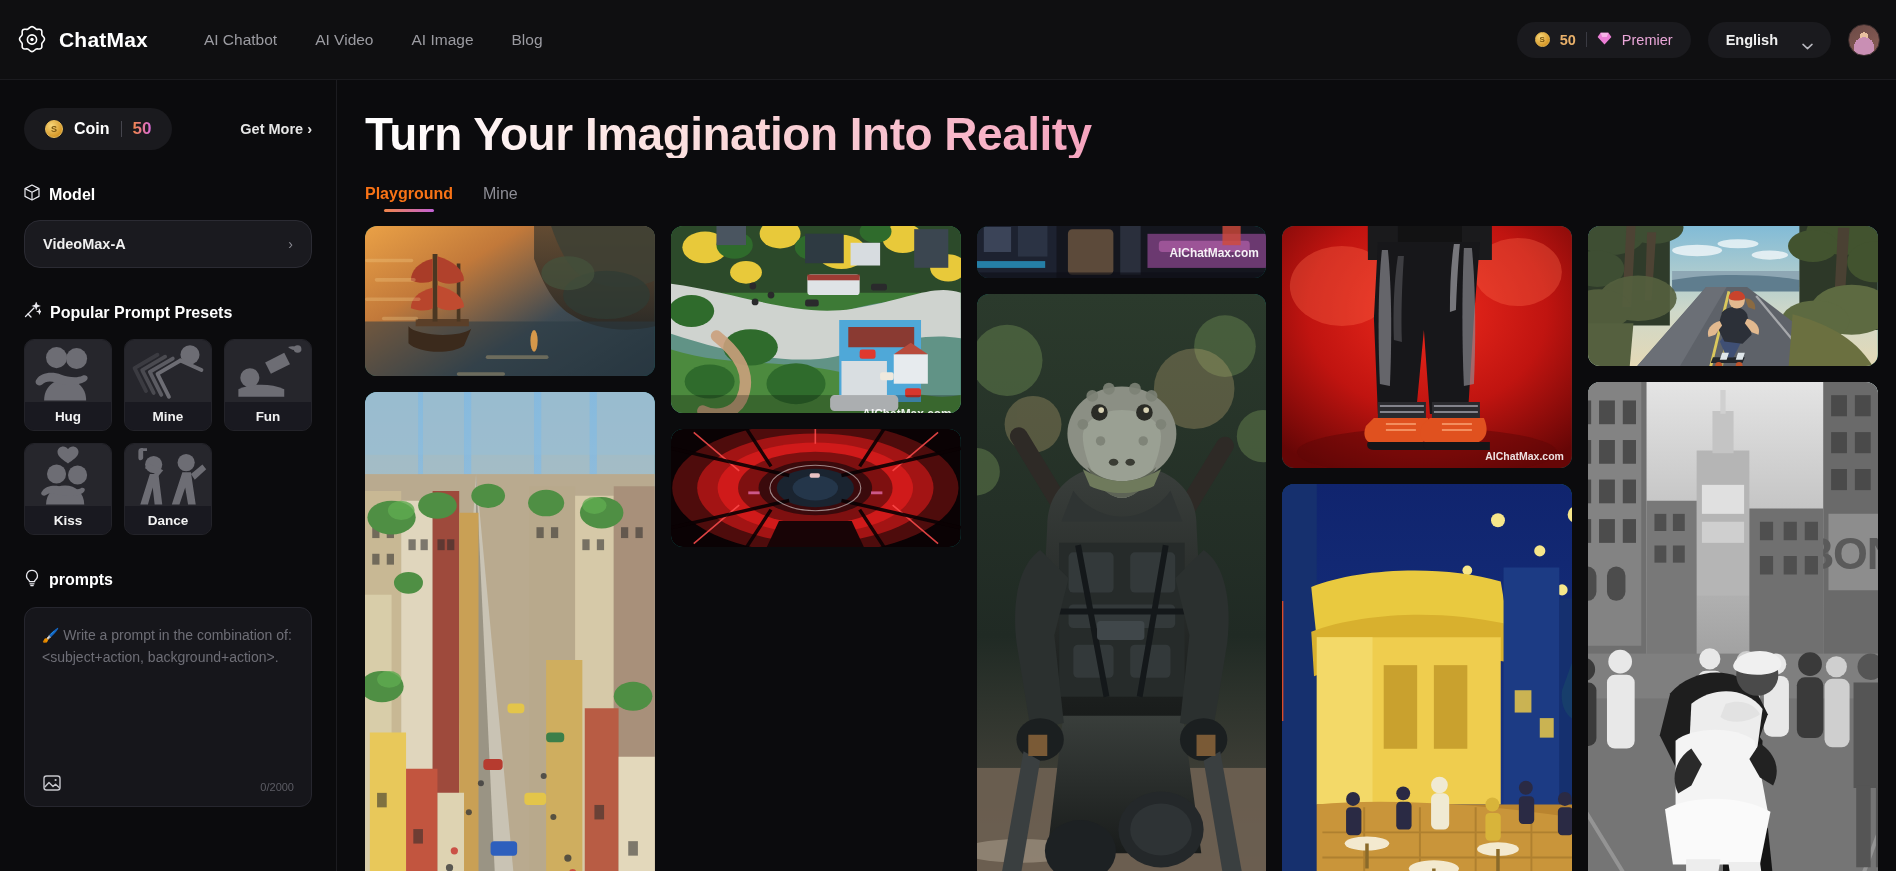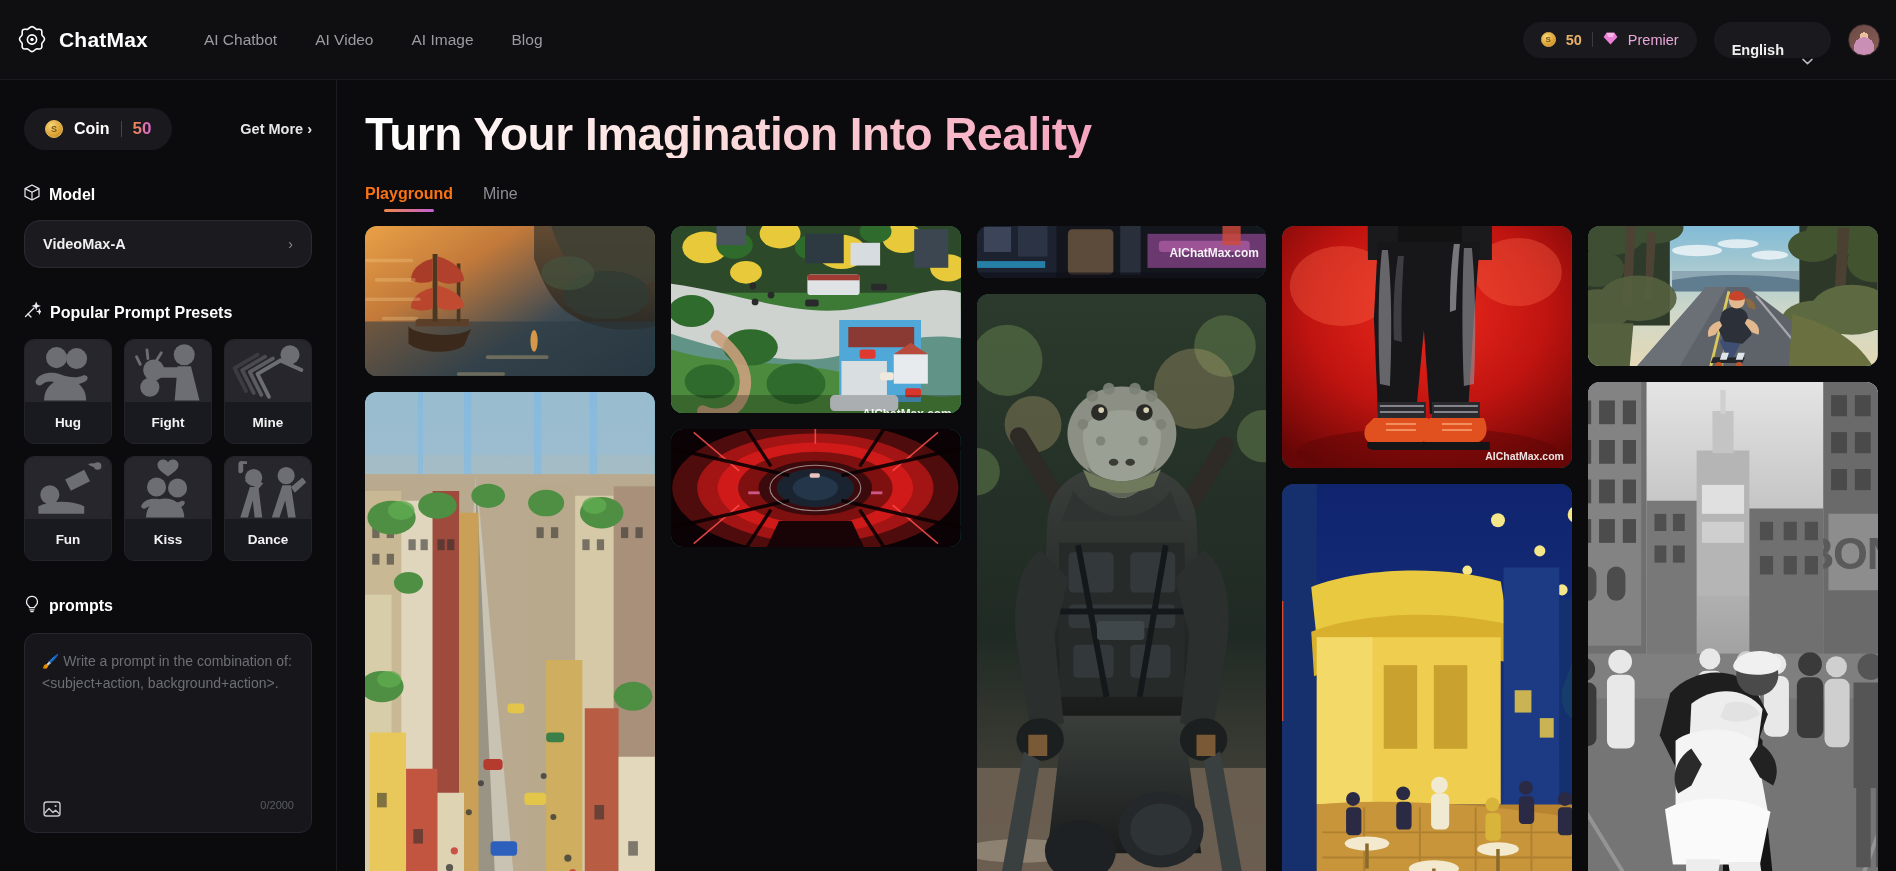--- a/index.html
+++ b/index.html
@@ -33,21 +33,21 @@
     background: radial-gradient(circle at 35% 30%, #f8d77a, #d79a2b 70%, #b87a18);
     border: 1px solid #e9b94e; display:flex; align-items:center; justify-content:center;
     font-size: 8px; color: #7a5510; font-weight: 700;
   }
   .coin-val { font-size: 14.5px; color: #e8b06a; font-weight: 600; }
   .pill-sep { width:1px; height:15px; background:#3a3a42; }
   .gem { font-size: 13px; line-height:1; }
   .premier-txt { font-size: 14.5px; color:#e9a6d8; font-weight: 500; }
   .lang-pill {
     background:#1a1a1e; border-radius:20px; height:36px;
-    display:flex; align-items:flex-end; gap:18px; padding:0 18px; cursor:pointer;
+    display:flex; align-items:center; gap:24px; padding:0 18px; cursor:pointer;
   }
   .lang-txt { font-size:14.5px; color:#efefef; font-weight:600; }
   .chev { width:11px; height:7px; display:block; }
   .avatar {
     width:32px; height:32px; border-radius:50%;
     background: radial-gradient(circle at 50% 75%, #c98fb4 0 38%, transparent 38%),
                 radial-gradient(circle at 50% 38%, #e8c0a0 0 17%, transparent 17%),
                 linear-gradient(150deg,#6b4a46,#8c5f57);
     border:1px solid #3a2c2c; cursor:pointer;
   }
@@ -89,30 +89,30 @@
   }
   .model-name { font-size:14.5px; font-weight:600; color:#efefef; }
   .model-arrow { margin-left:auto; color:#8a8a92; font-size:14px; }
   .presets-grid { margin-top:16px; display:grid; grid-template-columns:repeat(3,1fr); gap:12px; }
   .preset {
     border-radius:10px; overflow:hidden; background:#1b1b20; cursor:pointer;
     border:1px solid #232329;
   }
   .preset-img { height:62px; background:#26262c; display:flex; align-items:center; justify-content:center; }
   .preset-img svg { width:100%; height:100%; display:block; }
-  .preset-cap { height:41px; display:flex; align-items:center; justify-content:center;
+  .preset-cap { height:28px; display:flex; align-items:center; justify-content:center;
     font-size:13.5px; font-weight:700; color:#f2f2f2; background:#191920; }
   .prompt-wrap {
     margin-top:16px; border-radius:12px; background:#16161b; border:1px solid #26262e;
     height:200px; padding:16px 17px 0 17px; position:relative; cursor:text;
   }
   .prompt-ph { font-size:14px; line-height:22px; color:#6e6e76; }
   .prompt-foot {
     position:absolute; left:17px; right:17px; bottom:13px;
-    display:flex; align-items:flex-start;
+    display:flex; align-items:flex-end;
   }
   .img-btn { width:20px;height:20px;cursor:pointer; }
   .counter { margin-left:auto; font-size:11px; color:#5c5c64; }
   
   .main { flex:1; padding: 30px 0 0 28px; overflow:hidden; position:relative; }
   .headline {
     font-size: 46px; font-weight: 800; letter-spacing: -0.5px; line-height:1.05;
     background: linear-gradient(90deg,#ffffff 0%,#fbdedd 22%,#f59ab9 52%,#ef74c0 75%,#e05ae0 100%);
     -webkit-background-clip:text; background-clip:text; color:transparent;
     white-space:nowrap;
@@ -224,36 +224,20 @@
           <svg viewBox="0 0 90 62" fill="#6d6d74">
               <circle cx="33" cy="17" r="11"></circle>
               <circle cx="54" cy="18" r="11"></circle>
               <path d="M20 62c0-14 10-22 22-22s22 8 22 22z"></path>
               <path d="M12 40c4-7 16-9 26-5 6 2 16 4 22 1 5-2 8 3 3 6-8 5-22 4-31 1-6-2-11-1-14 2-4 3-9-1-6-5z"></path>
             </svg>
         </div>
         <div class="preset-cap">Hug</div>
       </div>
 
-      <div class="preset">
-        <div class="preset-img">
-          <svg viewBox="0 0 90 62" fill="#6d6d74">
-              <circle cx="62" cy="14" r="11"></circle>
-              <path d="M55 26h14l9 36H52z"></path>
-              <path d="M30 27h26v11H30z"></path>
-              <circle cx="30" cy="30" r="11"></circle>
-              <circle cx="26" cy="48" r="10"></circle>
-              <path d="M16 24l-4-8M24 18l-1-9M33 20l5-8"></path>
-              <g stroke="#6d6d74" stroke-width="3" stroke-linecap="round" fill="none">
-                <path d="M16 24l-4-8M24 18l-1-9M33 20l5-8"></path>
-              </g>
-            </svg>
-        </div>
-        <div class="preset-cap">Fight</div>
-      </div>
 
       <div class="preset">
         <div class="preset-img">
           <svg viewBox="0 0 90 62" fill="none" stroke="#6d6d74" stroke-width="4" stroke-linecap="round" stroke-linejoin="round">
               <circle cx="68" cy="14" r="10" fill="#6d6d74" stroke="none"></circle>
               <path d="M58 20 34 34l12 24"></path>
               <path d="M58 20 80 30"></path>
               <path d="M50 18 26 32l12 24" opacity=".75"></path>
               <path d="M42 16 18 30l12 24" opacity=".5"></path>
               <path d="M34 14 10 28l12 24" opacity=".3"></path>

